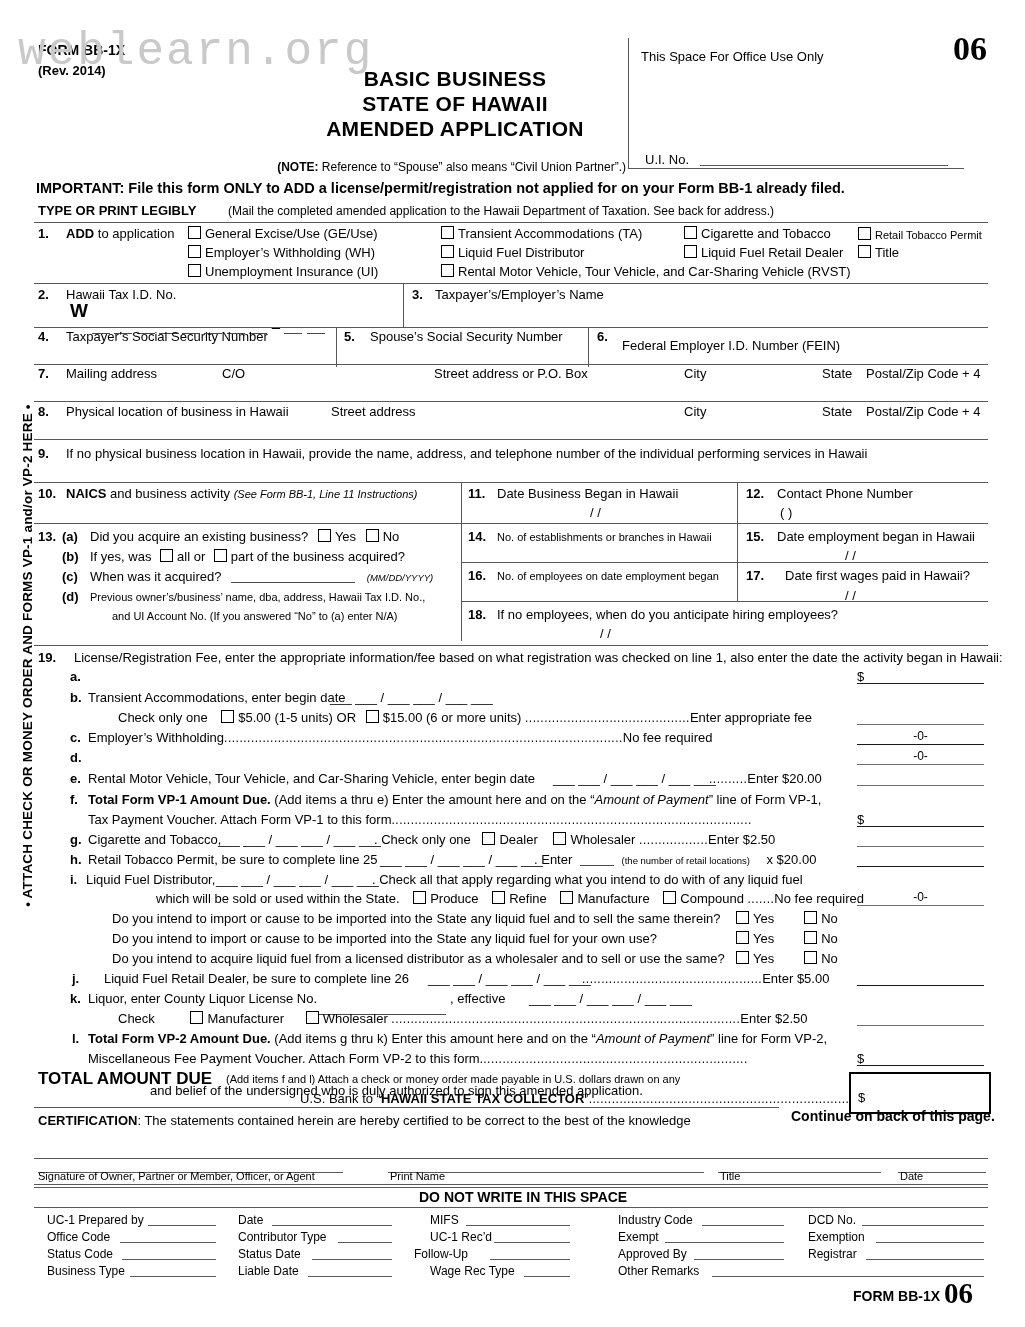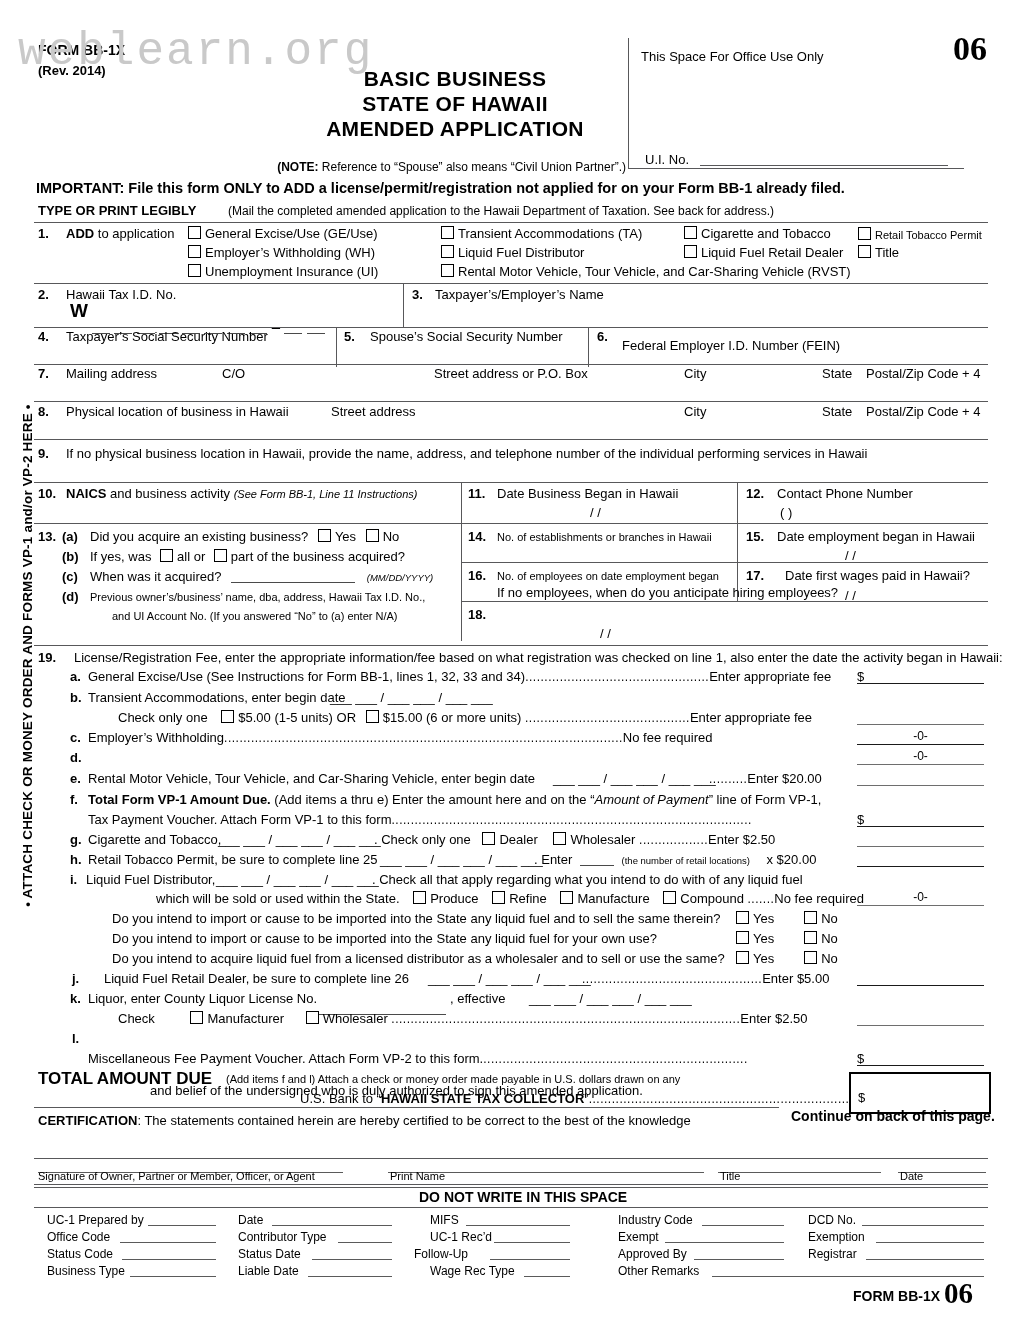--- a/index.html
+++ b/index.html
@@ -241,29 +241,28 @@
 
   <div class="hr" style="left:461px;top:562px;width:527px;"></div>
   <div class="abs b t13" style="left:468px;top:568px;">16.</div>
   <div class="abs sm" style="left:497px;top:570px;">No. of employees on date employment began</div>
   <div class="abs b t13" style="left:746px;top:568px;">17.</div>
   <div class="abs t13" style="left:777px;top:568px;margin-left:8px;">Date first wages paid in Hawaii?</div>
   <div class="abs t13" style="left:845px;top:588px;">/          /</div>
 
   <div class="hr" style="left:461px;top:601px;width:527px;"></div>
   <div class="abs b t13" style="left:468px;top:607px;">18.</div>
-  <div class="abs t13" style="left:497px;top:585px;">If no employees, when do you anticipate hiring employees?</div>
+  <div class="abs t13" style="left:497px;top:607px;">If no employees, when do you anticipate hiring employees?</div>
   <div class="abs t13" style="left:600px;top:626px;">/          /</div>
 
   <div class="hr" style="left:34px;top:645px;width:954px;"></div>
   <div class="abs b t13" style="left:38px;top:650px;">19.</div>
   <div class="abs t13" style="left:74px;top:650px;">License/Registration Fee, enter the appropriate information/fee based on what registration was checked on line 1, also enter the date the activity began in Hawaii:</div>
 
   <div class="abs b t13" style="left:70px;top:669px;">a.</div>
-  <div class="abs t13" style="left:88px;top:669px;"><span>General Excise/Use (See Instructions for Form BB-1, lines 1, 32, 33 and 34)</span><span class="dots">................................................</span><span>Enter appropriate fee</span></div>
   <div class="abs t13" style="left:857px;top:669px;">$</div>
   <div class="fee" style="left:857px;top:683px;width:127px;"></div>
 
   <div class="abs b t13" style="left:70px;top:690px;">b.</div>
   <div class="abs t13" style="left:88px;top:690px;">Transient Accommodations, enter begin date</div>
   <div class="abs t13 dateblanks" style="left:330px;top:690px;">___  ___ / ___  ___ / ___  ___</div>
 
   <div class="abs t13" style="left:118px;top:710px;">
     <span>Check only one</span>
     <span class="cb" style="margin-left:10px;"></span><span>$5.00 (1-5 units)</span>
@@ -355,20 +354,21 @@
 
   <div class="abs t13" style="left:118px;top:1011px;">
     <span>Check</span>
     <span class="cb" style="margin-left:32px;"></span><span>Manufacturer</span>
     <span class="cb" style="margin-left:18px;"></span><span>Wholesaler</span>
     <span class="dots">...........................................................................................</span><span>Enter $2.50</span>
   </div>
   <div class="feelite" style="left:857px;top:1025px;width:127px;"></div>
 
   <div class="abs b t13" style="left:72px;top:1031px;">l.</div>
+  <div class="abs t13" style="left:88px;top:1031px;"><span class="b">Total Form VP-2 Amount Due.</span><span> (Add items g thru k)  Enter this amount here and on the “</span><span class="i">Amount of Payment</span><span>” line for Form VP-2,</span></div>
   <div class="abs t13" style="left:88px;top:1051px;"><span>Miscellaneous Fee Payment Voucher.  Attach Form VP-2 to this form.</span><span class="dots">.....................................................................</span></div>
   <div class="abs t13" style="left:857px;top:1051px;">$</div>
   <div class="fee" style="left:857px;top:1065px;width:127px;"></div>
 
   <div class="abs b" style="left:38px;top:1069px;font-size:17px;">TOTAL AMOUNT DUE</div>
   <div class="abs sm" style="left:226px;top:1073px;">(Add items f and l) Attach a check or money order made payable in U.S. dollars drawn on any</div>
   <div class="abs t13" style="left:300px;top:1091px;"><span>U.S. Bank to “</span><span class="b">HAWAII STATE TAX COLLECTOR</span><span>”</span><span class="dots">.............................................................................................</span></div>
   <div id="totalbox"></div>
   <div class="abs t13" style="left:858px;top:1090px;">$</div>
   <div class="abs b t14" style="left:791px;top:1108px;">Continue on back of this page.</div>

